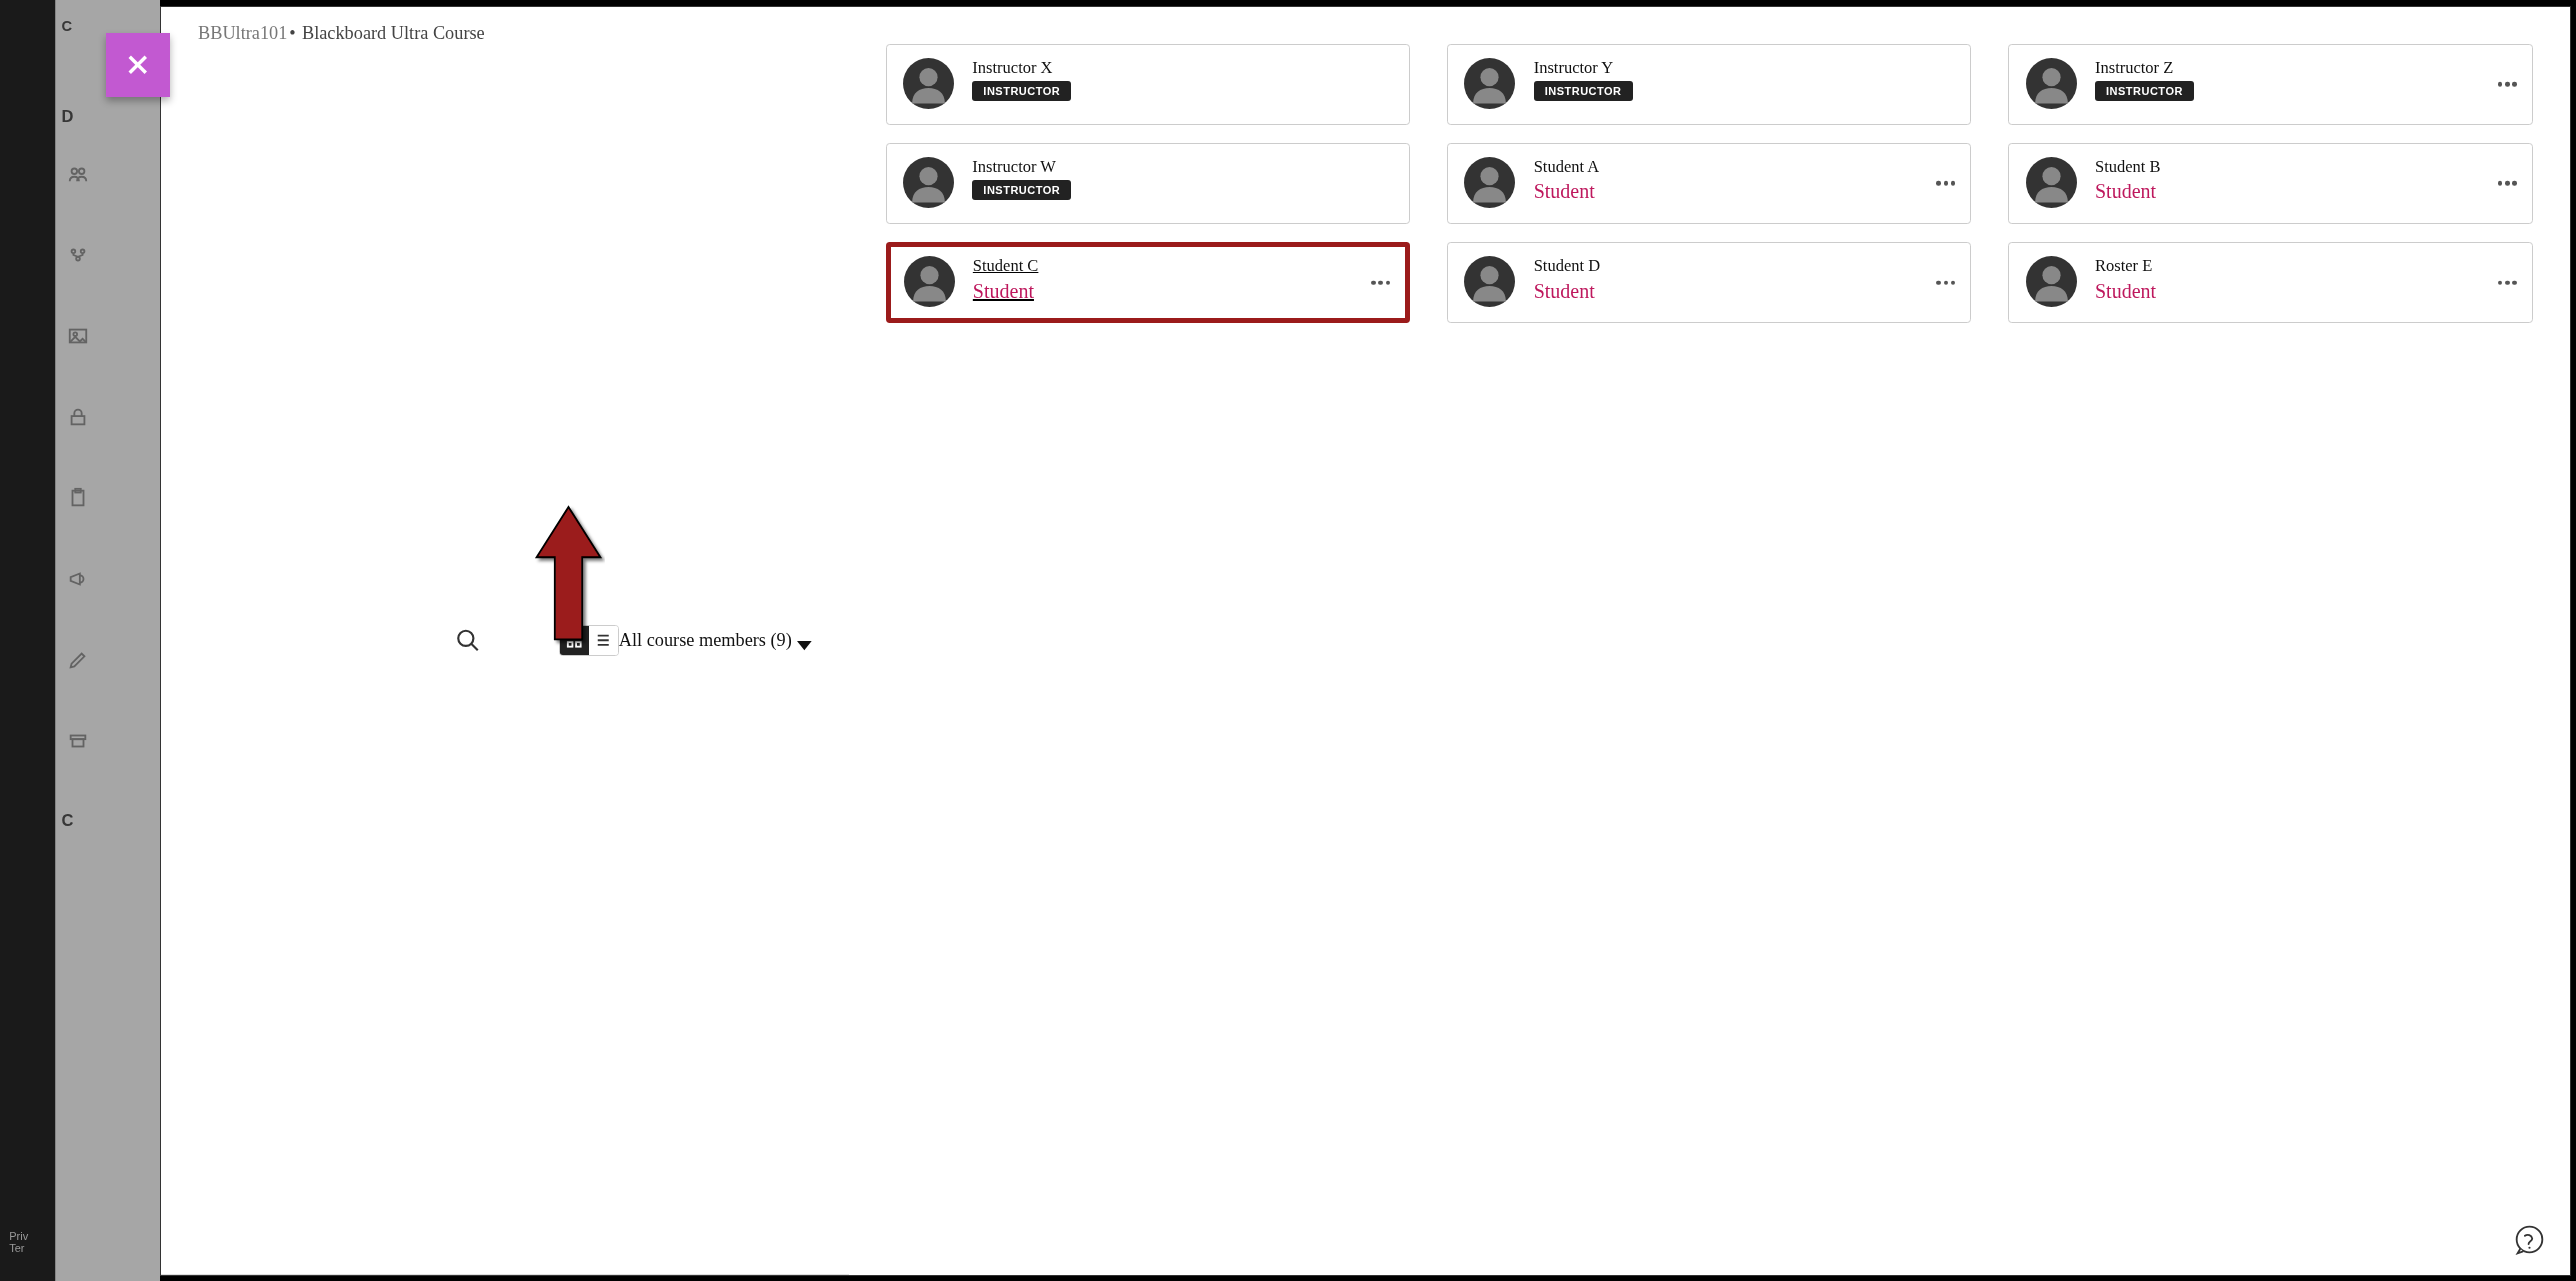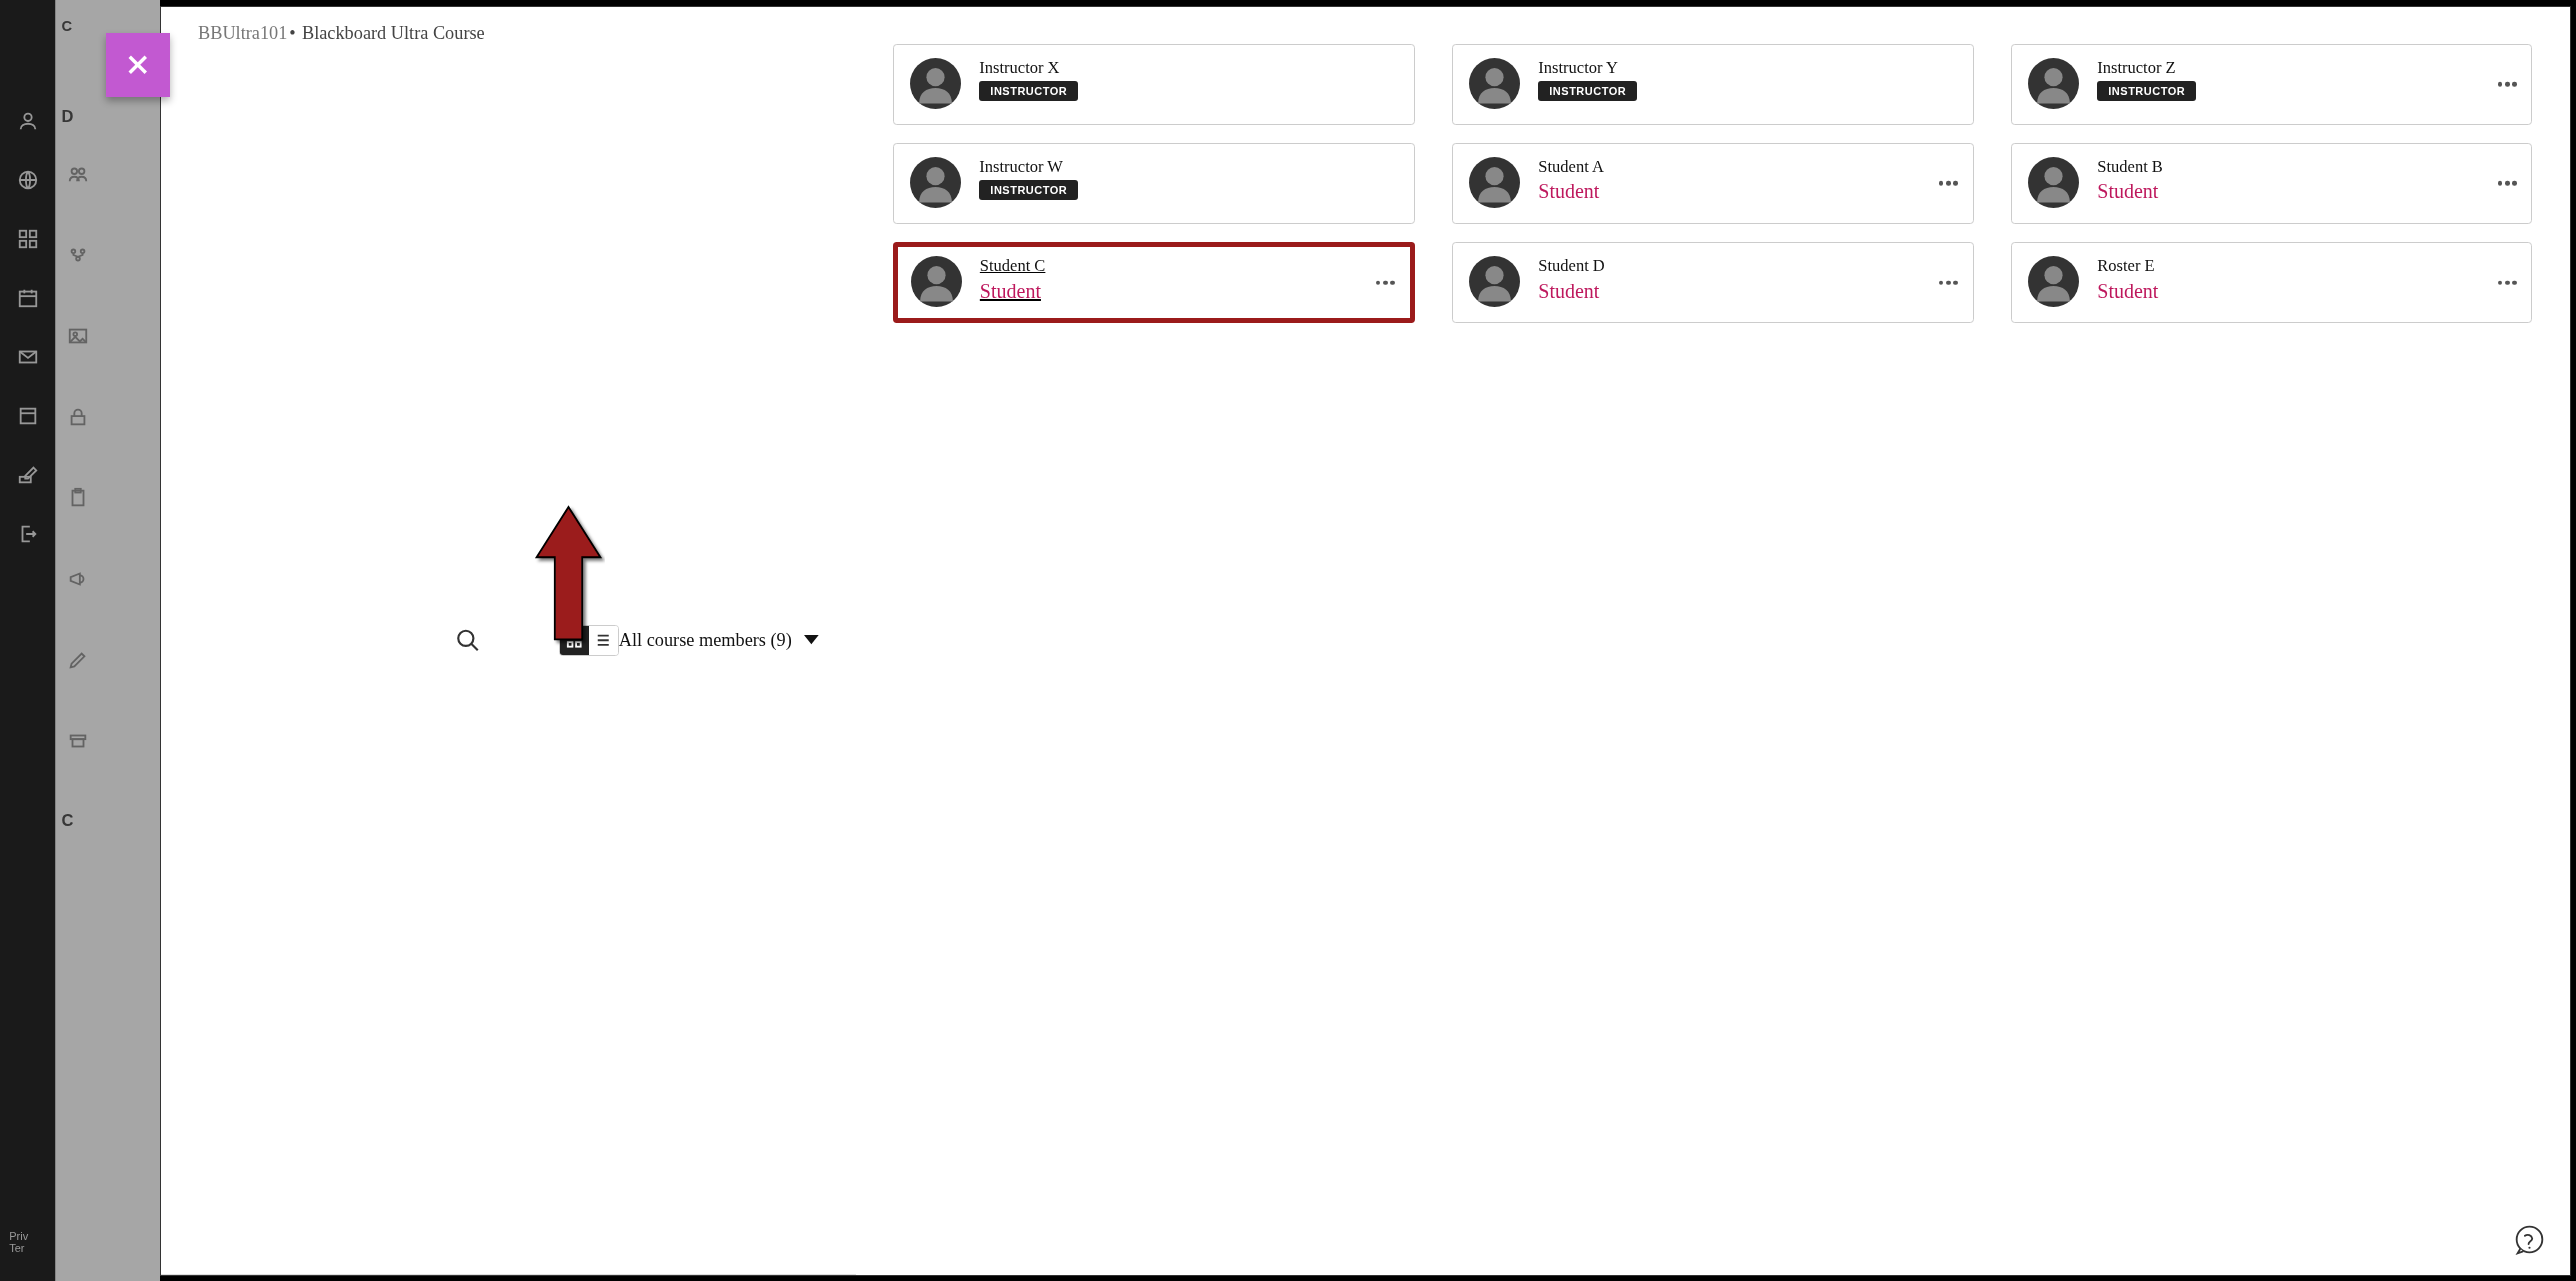--- a/index.html
+++ b/index.html
@@ -4,21 +4,21 @@
 <style>
   * { box-sizing: border-box; margin: 0; padding: 0; }
   html, body { width: 100%; height: 100%; font-family: Georgia, 'Times New Roman', serif; }
   body { background: #000; overflow: hidden; }
 
   .sidebar-nav {
     position: absolute;
     left: 0; top: 0;
     width: 55px; height: 100%;
     background: #1a1a1a;
-    display: flex; flex-direction: column;
+    display: flex; 
     align-items: center;
     padding-top: 110px;
     gap: 37px;
     color: #ccc;
   }
   .sidebar-nav .nav-icon { width: 22px; height: 22px; opacity: 0.7; }
   .sidebar-nav .nav-footer {
     position: absolute; bottom: 18.3px; left: 0; width: 100%;
     padding: 9.2px; font-size: 11px; color: #999;
     font-family: Arial, sans-serif;
@@ -107,21 +107,21 @@
     width: 29px; height: 29px;
     border: none; background: #fff;
     display: flex; align-items: center; justify-content: center;
     cursor: pointer;
   }
   .view-toggle button.active { background: #222; }
   .view-toggle button.active svg rect,
   .view-toggle button.active svg line { stroke: #fff; }
   .filter-dd {
     font-size: 18.3px; color: #111;
-    display: flex; align-items: center; gap: 12px;
+    display: flex; align-items: flex-end; gap: 5px;
     cursor: pointer;
     font-family: Georgia, serif;
   }
   .filter-dd svg { width: 14.7px; height: 9.2px; }
 
   .roster-grid {
     flex: 1;
     padding: 37px 37px;
     display: grid;
     grid-template-columns: repeat(3, 1fr);

